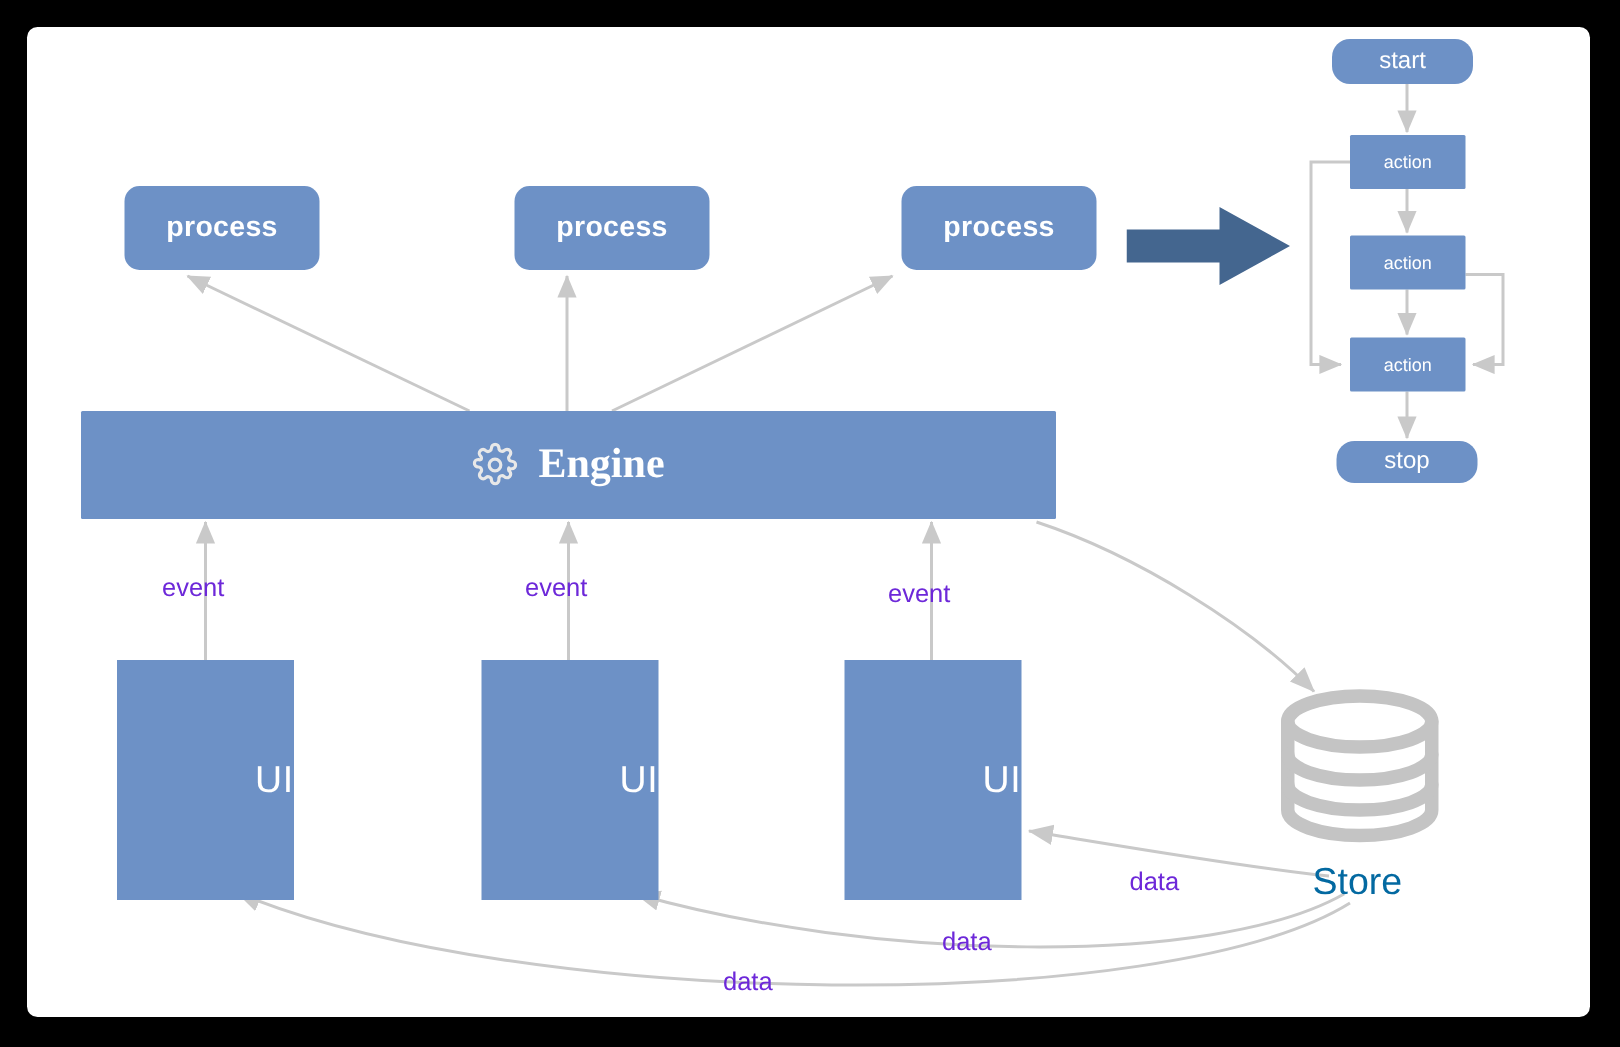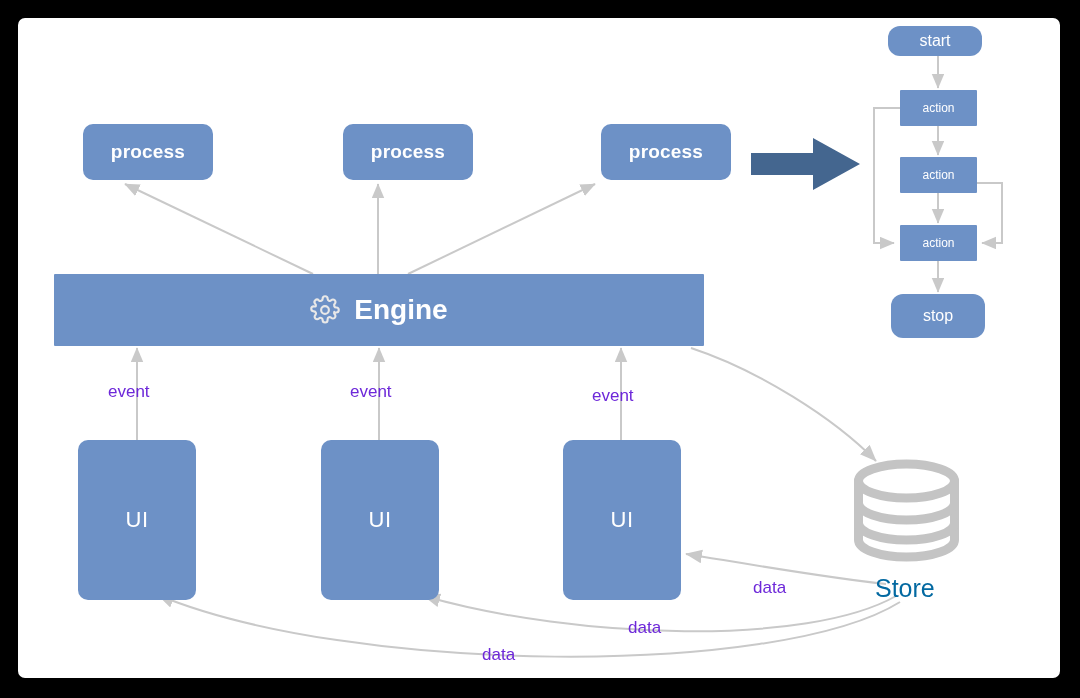--- a/index.html
+++ b/index.html
@@ -40,24 +40,25 @@
     user-select: none;
   }
   .process-box {
     border-radius: 10px;
     font-size: 19px;
     font-weight: bold;
     letter-spacing: 0.2px;
     margin-left: 28px;
   }
   .ui-box {
-    border-radius: 10px;
-    font-size: 22px;
+    border-radius: 0px;
+    font-size: 25px;
     font-weight: normal;
     letter-spacing: 0.5px;
+    justify-content: flex-end;
   }
   .engine-bar {
     border-radius: 1px;
     font-size: 28px;
     font-weight: bold;
     gap: 14px;
   }
   .flow-action {
     border-radius: 1px;
     font-size: 12px;
@@ -149,21 +150,21 @@
     <div class="node process-box" style="left:37px; top:106px; width:130px; height:56px;">
       <span>process</span>
     </div>
     <div class="node process-box" style="left:297px; top:106px; width:130px; height:56px;">
       <span>process</span>
     </div>
     <div class="node process-box" style="left:555px; top:106px; width:130px; height:56px;">
       <span>process</span>
     </div>
 
-    <div class="node engine-bar" style="left:36px; top:256px; width:650px; height:72px;">
+    <div class="node engine-bar" style="left:36px; top:256px; width:650px; height:72px;font-family:Liberation Serif, serif;">
       <span style="display:flex;">
         <svg class="icon-svg" width="30" height="30" viewBox="0 0 24 24" fill="none" stroke="#e8e8e8" stroke-width="1.7" stroke-linecap="round" stroke-linejoin="round">
           <circle cx="12" cy="12" r="3.1"></circle>
           <path d="M19.4 13.5a1.65 1.65 0 0 0 .33 1.82l.06.06a2 2 0 1 1-2.83 2.83l-.06-.06a1.65 1.65 0 0 0-1.82-.33 1.65 1.65 0 0 0-1 1.51V20a2 2 0 1 1-4 0v-.09A1.65 1.65 0 0 0 9 18.4a1.65 1.65 0 0 0-1.82.33l-.06.06a2 2 0 1 1-2.83-2.83l.06-.06a1.65 1.65 0 0 0 .33-1.82 1.65 1.65 0 0 0-1.51-1H3a2 2 0 1 1 0-4h.09A1.65 1.65 0 0 0 4.6 9a1.65 1.65 0 0 0-.33-1.82l-.06-.06a2 2 0 1 1 2.83-2.83l.06.06A1.65 1.65 0 0 0 9 4.6h.08A1.65 1.65 0 0 0 10.1 3.1V3a2 2 0 1 1 4 0v.09a1.65 1.65 0 0 0 1 1.51 1.65 1.65 0 0 0 1.82-.33l.06-.06a2 2 0 1 1 2.83 2.83l-.06.06a1.65 1.65 0 0 0-.33 1.82V9a1.65 1.65 0 0 0 1.51 1H21a2 2 0 1 1 0 4h-.09a1.65 1.65 0 0 0-1.51 1z"></path>
         </svg>
       </span>
       <span>Engine</span>
     </div>
 
     <div class="edge-label" style="left:90px; top:364px;">event</div>
@@ -205,18 +206,18 @@
     </div>
     <div class="node flow-action" style="left:882px; top:72px; width:77px; height:36px;">
       <span>action</span>
     </div>
     <div class="node flow-action" style="left:882px; top:139px; width:77px; height:36px;">
       <span>action</span>
     </div>
     <div class="node flow-action" style="left:882px; top:207px; width:77px; height:36px;">
       <span>action</span>
     </div>
-    <div class="node flow-term" style="left:873px; top:276px; width:94px; height:44px;">
+    <div class="node flow-term" style="left:873px; top:276px; width:94px; height:28px;">
       <span>stop</span>
     </div>
 
   </div>
 </div>
 
 </body></html>

